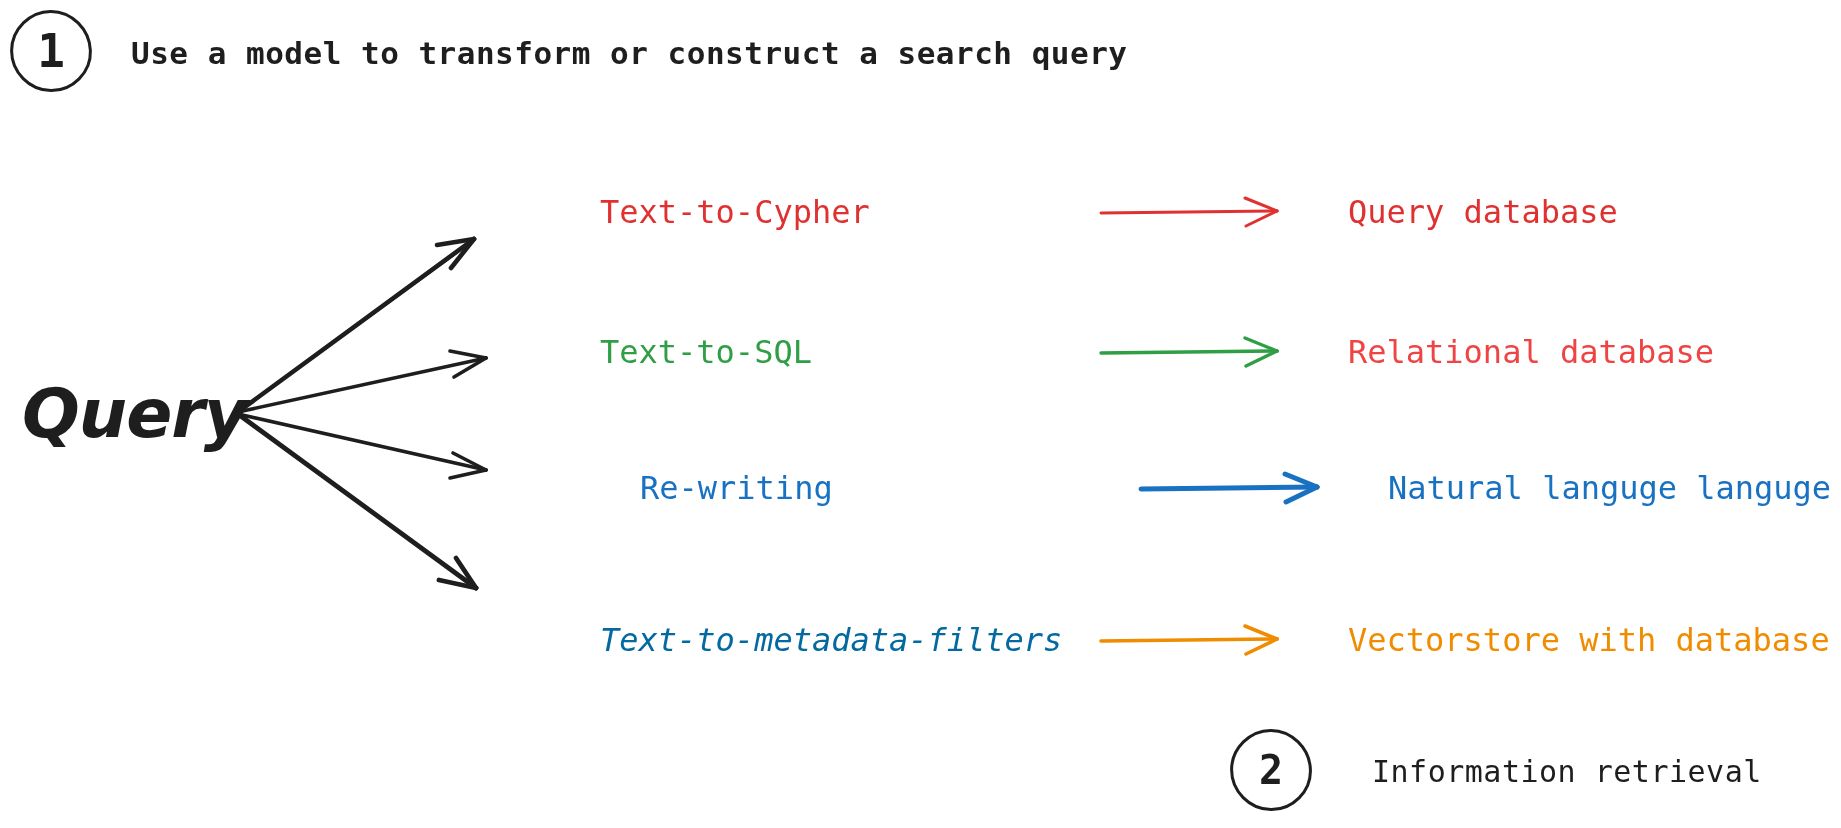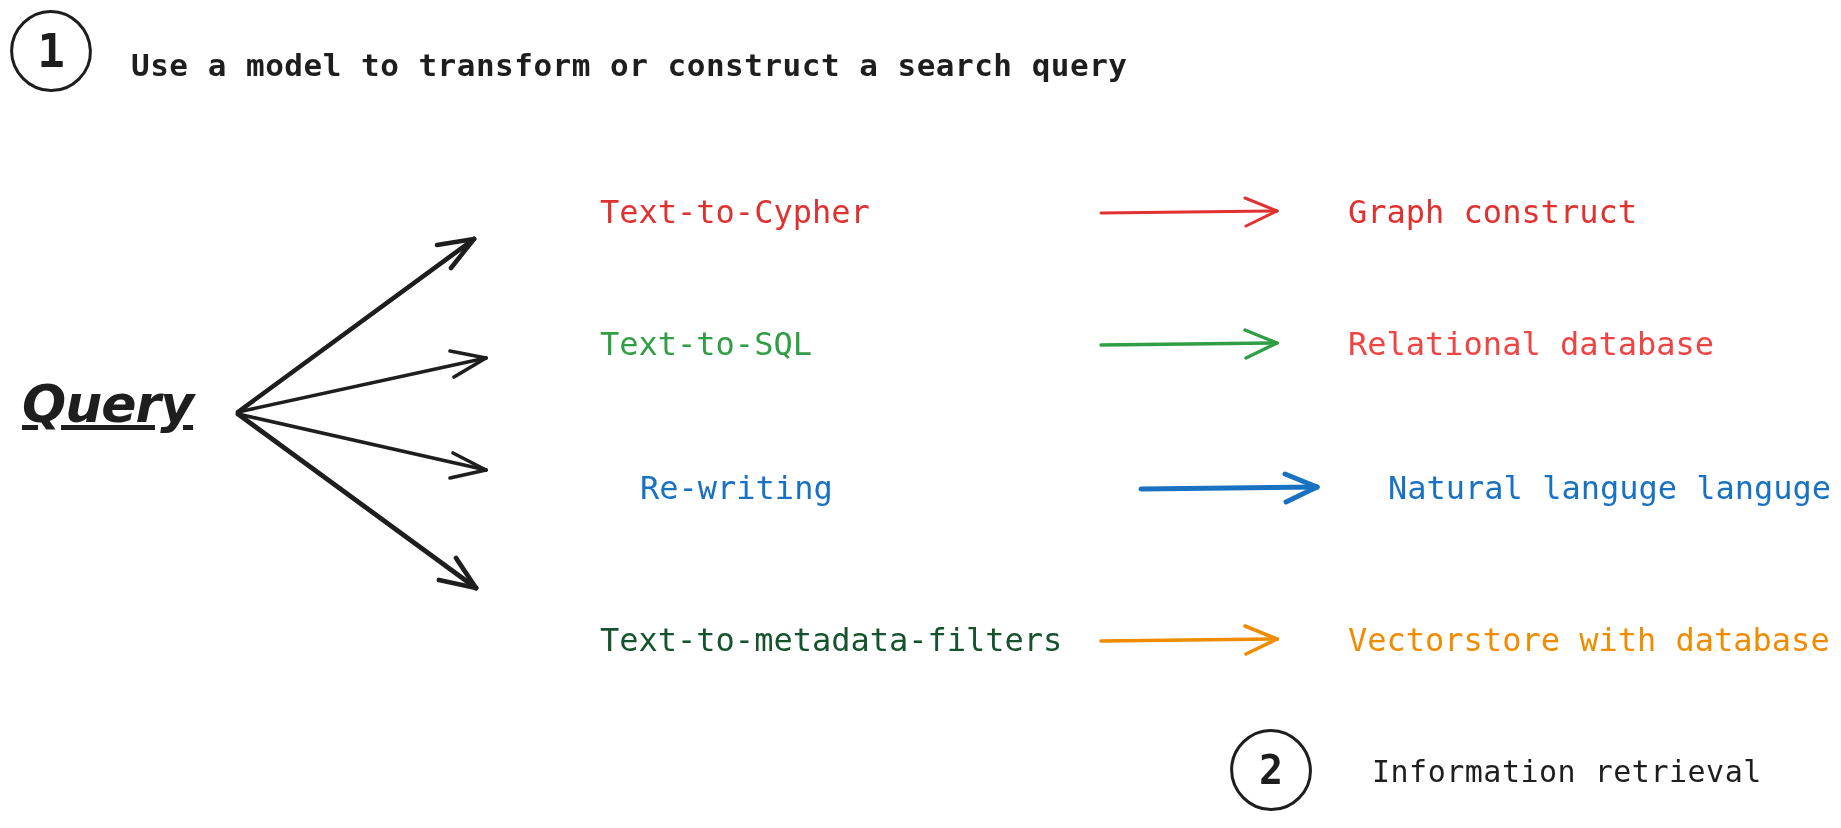--- a/index.html
+++ b/index.html
@@ -60,42 +60,40 @@
     color: #1e1e1e;
     font-family: "DejaVu Sans Mono", monospace;
     font-size: 31px;
     font-weight: 700;
     letter-spacing: 0.5px;
     white-space: nowrap;
   }
   #step1-title {
     left: 131px;
     top: 35px;
-    margin-top: 12px;
   }
   #step2-title {
     left: 1372px;
     top: 754px;
     font-weight: 500;
     font-size: 30px;
   }
 
   
   #query-label {
     position: absolute;
     left: 22px;
     top: 374px;
     font-family: "DejaVu Sans", sans-serif;
     font-style: italic;
-    font-size: 52px;
+    font-size: 68px;
     font-weight: 600;
     color: #1e1e1e;
     letter-spacing: -1px;
     white-space: nowrap;
-    text-decoration: underline;
   }
 
   
   #fan-arrows {
     position: absolute;
     left: 0;
     top: 0;
     width: 560px;
     height: 828px;
   }
@@ -130,21 +128,21 @@
     left: 1348px;
     top: 0;
     font-family: "DejaVu Sans Mono", monospace;
     font-size: 32px;
     font-weight: 500;
     white-space: nowrap;
     line-height: 56px;
   }
 
   #branch-row-0 { top: 184px; }
-  #branch-row-1 { top: 316px; }
+  #branch-row-1 { top: 324px; }
   #branch-row-2 { top: 460px; margin-left: 40px; }
   #branch-row-3 { top: 612px; }
 </style>
 </head>
 <body>
 
 <div id="canvas" style="background: rgb(255, 255, 255); width: 1841px; height: 828px;">
 
   <div id="step1-badge" class="step-badge">
     <svg class="badge-ellipse" viewBox="0 0 84 84">
@@ -190,21 +188,21 @@
   <div id="branch-rows">
     <div id="branch-row-0" class="branch-row">
       <span class="branch-source" style="color: rgb(224, 49, 49);">Text-to-Cypher</span>
       <svg class="branch-arrow" viewBox="0 0 200 48">
         <g class="arrow-paint" fill="none" stroke-linecap="round" stroke-linejoin="round" stroke="#e03131" stroke-width="3">
           <path d="M6 25 L182 23"></path>
           <path d="M182 23 L150 10"></path>
           <path d="M182 23 L151 38"></path>
         </g>
       </svg>
-      <span class="branch-target" style="color: rgb(224, 49, 49);">Graph construct</span>
+      <span class="branch-target" style="color: rgb(224, 49, 49);">Query database</span>
     </div>
 
     <div id="branch-row-1" class="branch-row">
       <span class="branch-source" style="color: rgb(47, 158, 68);">Text-to-SQL</span>
       <svg class="branch-arrow" viewBox="0 0 200 48">
         <g class="arrow-paint" fill="none" stroke-linecap="round" stroke-linejoin="round" stroke="#2f9e44" stroke-width="3.4">
           <path d="M6 25 L182 23"></path>
           <path d="M182 23 L150 10"></path>
           <path d="M182 23 L151 38"></path>
         </g>
@@ -218,21 +216,21 @@
         <g class="arrow-paint" fill="none" stroke-linecap="round" stroke-linejoin="round" stroke="#1971c2" stroke-width="5">
           <path d="M6 25 L182 23"></path>
           <path d="M182 23 L150 10"></path>
           <path d="M182 23 L151 38"></path>
         </g>
       </svg>
       <span class="branch-target" style="color: rgb(25, 113, 194);">Natural languge languge</span>
     </div>
 
     <div id="branch-row-3" class="branch-row">
-      <span class="branch-source" style="color: #14532d;">Text-to-metadata-filters</span>
+      <span class="branch-source" style="color: #0369a1; font-style: italic;">Text-to-metadata-filters</span>
       <svg class="branch-arrow" viewBox="0 0 200 48">
         <g class="arrow-paint" fill="none" stroke-linecap="round" stroke-linejoin="round" stroke="#f08c00" stroke-width="3.6">
           <path d="M6 25 L182 23"></path>
           <path d="M182 23 L150 10"></path>
           <path d="M182 23 L151 38"></path>
         </g>
       </svg>
       <span class="branch-target" style="color: rgb(240, 140, 0);">Vectorstore with database</span>
     </div>
   </div>

